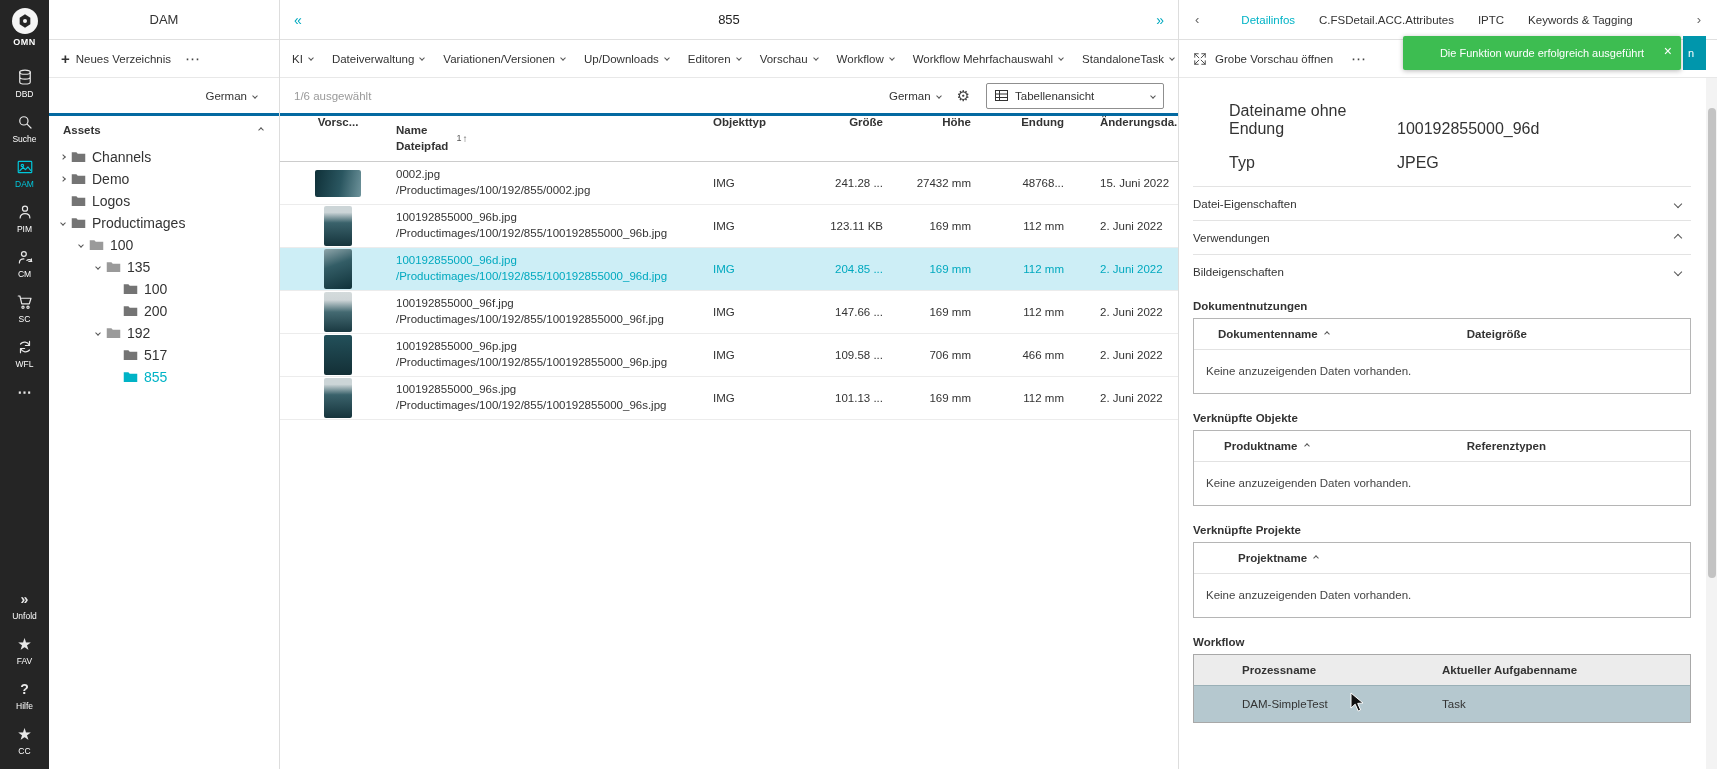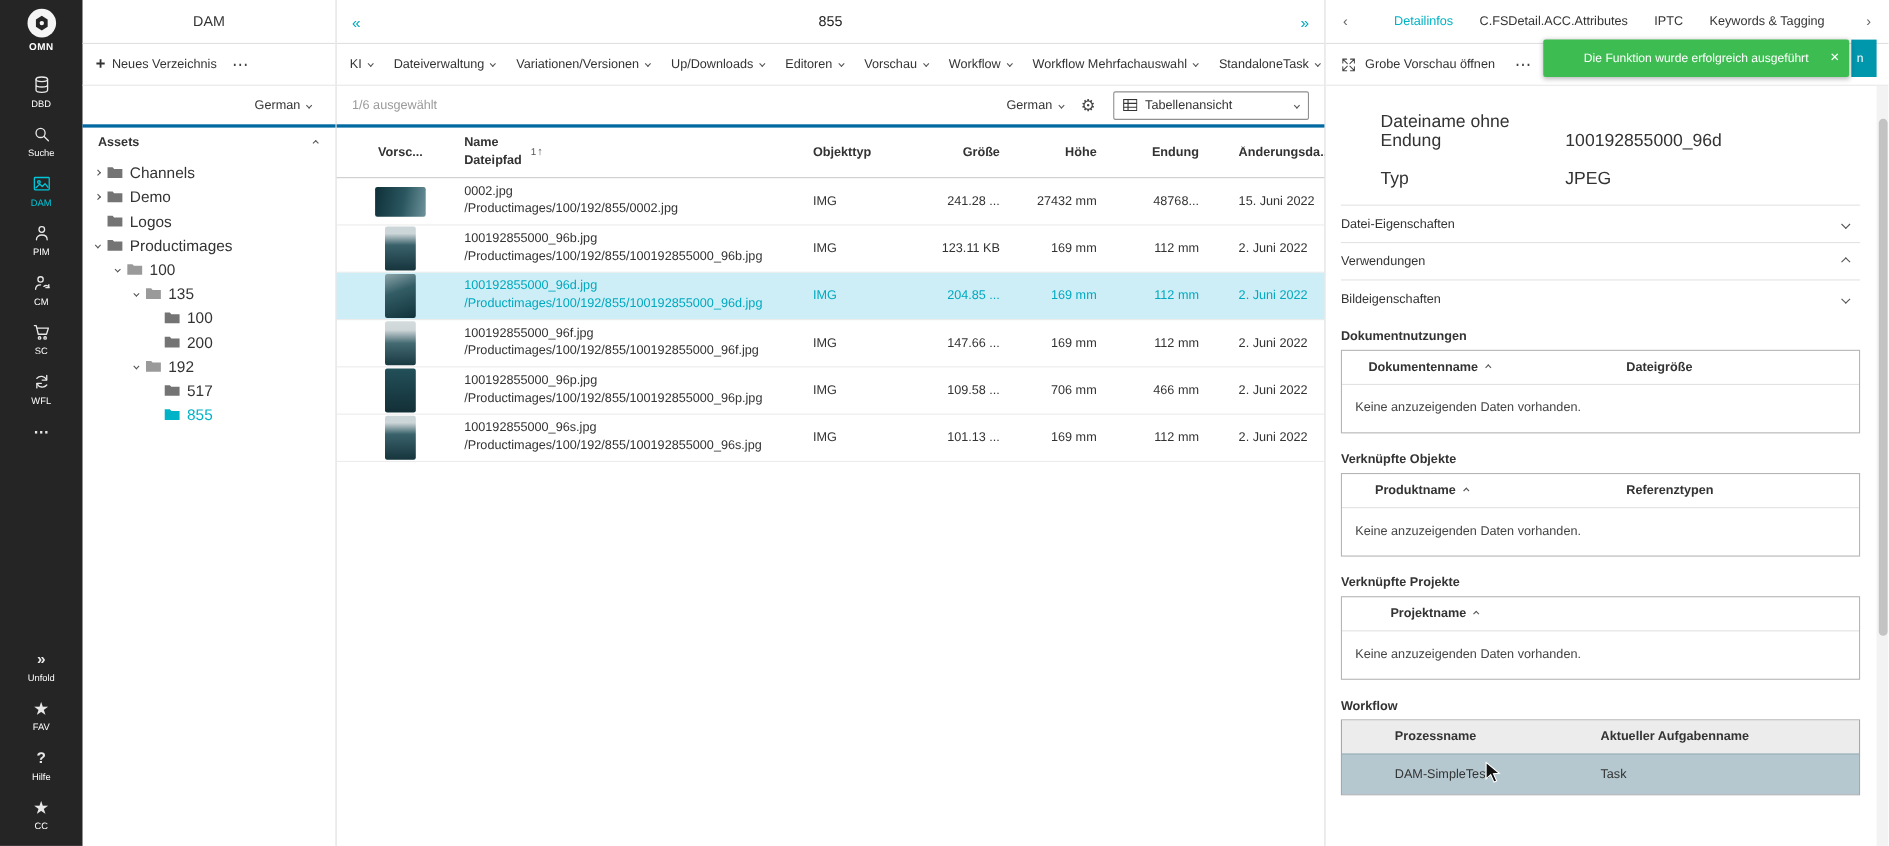--- a/index.html
+++ b/index.html
@@ -1,21 +1,21 @@
 <!DOCTYPE html>
 <html><head>
 <meta charset="utf-8">
 <style>
   * { margin:0; padding:0; box-sizing:border-box; }
   html,body { width:1717px; height:769px; }
   body { font-family:"Liberation Sans", sans-serif; font-size:12px; color:#333; background:#fff; overflow:hidden; position:relative; }
   .app { display:flex; width:1717px; height:769px; }
 
   
-  .leftnav { width:75px; background:#252525; display:flex; flex-direction:column; align-items:center; padding:8px 0 6px; flex-shrink:0; }
+  .leftnav { width:49px; background:#252525; display:flex; flex-direction:column; align-items:center; padding:8px 0 6px; flex-shrink:0; }
   .logo-wrap { display:flex; flex-direction:column; align-items:center; gap:3px; margin-bottom:14px; cursor:pointer; }
   .logo-badge { width:26px; height:26px; border-radius:50%; background:#f5f5f5; display:flex; align-items:center; justify-content:center; }
   .logo-text { color:#fff; font-size:9px; font-weight:bold; letter-spacing:.5px; }
   .nav-item { display:flex; flex-direction:column; align-items:center; gap:3px; padding:7px 16px; width:100%; cursor:pointer; }
   .nav-item .nicon { height:18px; display:flex; align-items:center; justify-content:center; }
   .nav-item svg { width:18px; height:18px; stroke:#e8e8e8; fill:none; stroke-width:1.6; stroke-linecap:round; stroke-linejoin:round; }
   .nav-label { font-size:8.5px; color:#fff; }
   .nav-item.active svg { stroke:#00c6da; }
   .nav-item.active .nav-label { color:#00c6da; }
   .glyph { color:#e8e8e8; font-size:14px; line-height:14px; font-weight:bold; }
@@ -59,21 +59,21 @@
   .menu .chev { margin-top:-2px; }
   .center .subbar .sel-count { color:#9a9a9a; font-size:11.5px; }
   .subbar-right { margin-left:auto; display:flex; align-items:center; gap:16px; }
   .gear { font-size:15px; color:#444; cursor:pointer; }
   .viewbox { width:178px; height:26px; border:1px solid #8f8f8f; border-radius:2px; display:flex; align-items:center; gap:7px; padding:0 8px; cursor:pointer; background:#fff; }
   .viewbox .vb-label { font-size:11.5px; }
   .viewbox .chev { margin-left:auto; }
   .grid-ic { width:13px; height:11px; flex-shrink:0; }
   .grid-ic rect, .grid-ic line { stroke:#333; fill:none; stroke-width:1; }
 
-  .thead { display:flex; height:46px; border-bottom:1px solid #ccc; align-items:center; font-weight:bold; font-size:11.5px; flex-shrink:0; }
+  .thead { display:flex; height:46px; border-bottom:1px solid #ccc; font-weight:bold; font-size:11.5px; flex-shrink:0; }
   .trow { display:flex; height:43px; border-bottom:1px solid #ececec; align-items:center; font-size:11.5px; cursor:pointer; }
   .col-thumb { width:116px; display:flex; justify-content:center; flex-shrink:0; }
   .col-name { width:317px; flex-shrink:0; overflow:hidden; white-space:nowrap; line-height:1.35; }
   .col-type { width:80px; flex-shrink:0; }
   .col-size { width:90px; text-align:right; flex-shrink:0; }
   .col-h { width:88px; text-align:right; flex-shrink:0; }
   .col-w { width:93px; text-align:right; flex-shrink:0; }
   .col-mod { flex:1; padding-left:36px; white-space:nowrap; overflow:hidden; }
   .name-head { display:flex; align-items:center; gap:8px; }
   .sort-badge { font-size:9px; color:#555; display:flex; align-items:center; gap:1px; font-weight:normal; }

